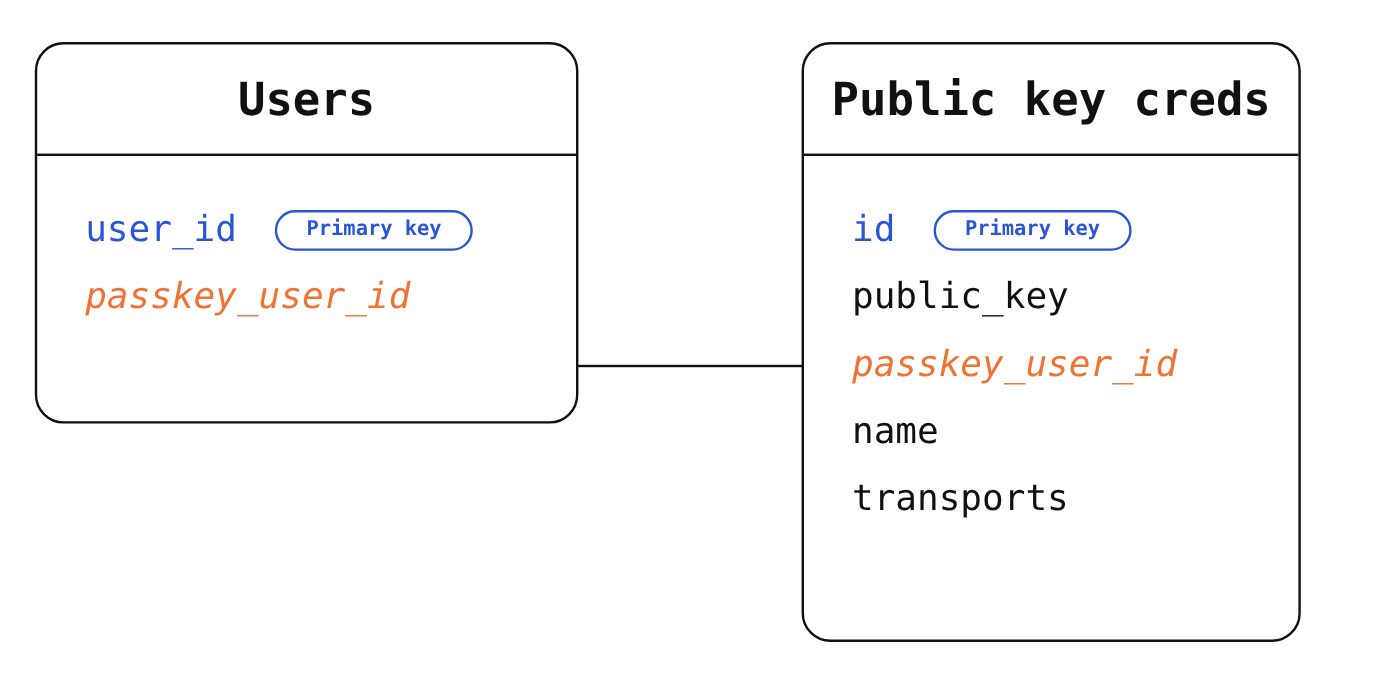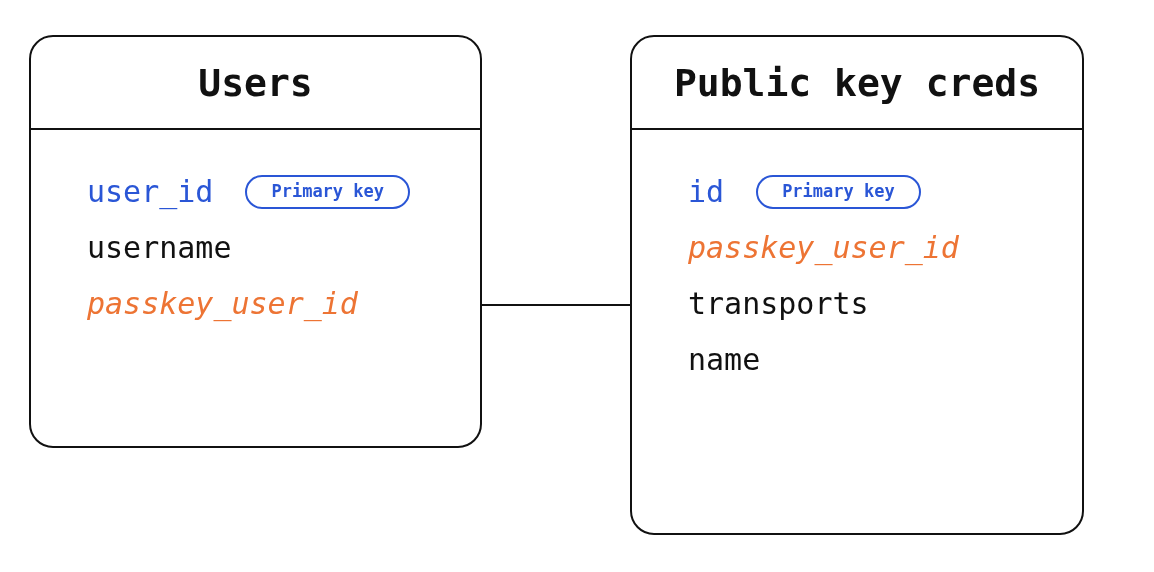--- a/index.html
+++ b/index.html
@@ -29,21 +29,21 @@
     border-bottom: 2px solid var(--line, #111111);
     display: flex;
     align-items: center;
     justify-content: center;
     font-size: 38px;
     font-weight: bold;
     letter-spacing: 0;
     white-space: nowrap;
   }
   .table-rows {
-    padding: 34px 0 0 56px;
+    padding: 34px 0 0 40px;
   }
   .row {
     height: 56px;
     display: flex;
     align-items: center;
     white-space: nowrap;
   }
   .fname {
     font-size: 30px;
     line-height: 1;
@@ -72,50 +72,50 @@
     width: 190px;
     height: 2px;
     background: var(--line, #111111);
   }
 </style>
 </head>
 <body>
 
 <div class="canvas">
 
-  <div class="table-box" style="left:29px; top:35px; width:453px; height:413px;">
+  <div class="table-box" style="left:29px; top:35px; width:453px; height:318px;">
     <div class="table-header">Users</div>
     <div class="table-rows">
       <div class="row">
         <span class="fname primary">user_id</span>
         <span class="badge">Primary key</span>
-      </div>
-      <div class="row">
-        <span class="fname default">username</span>
       </div>
       <div class="row">
         <span class="fname foreign">passkey_user_id</span>
       </div>
     </div>
   </div>
 
   <div class="connector"></div>
 
-  <div class="table-box" style="left:630px; top:35px; width:454px; height:500px;">
+  <div class="table-box" style="left:668px; top:35px; width:416px; height:500px;">
     <div class="table-header">Public key creds</div>
     <div class="table-rows">
       <div class="row">
         <span class="fname primary">id</span>
         <span class="badge">Primary key</span>
       </div>
       <div class="row">
+        <span class="fname default">public_key</span>
+      </div>
+      <div class="row">
         <span class="fname foreign">passkey_user_id</span>
       </div>
       <div class="row">
-        <span class="fname default">transports</span>
+        <span class="fname default">name</span>
       </div>
       <div class="row">
-        <span class="fname default">name</span>
+        <span class="fname default">transports</span>
       </div>
     </div>
   </div>
 
 </div>
 
 </body></html>

